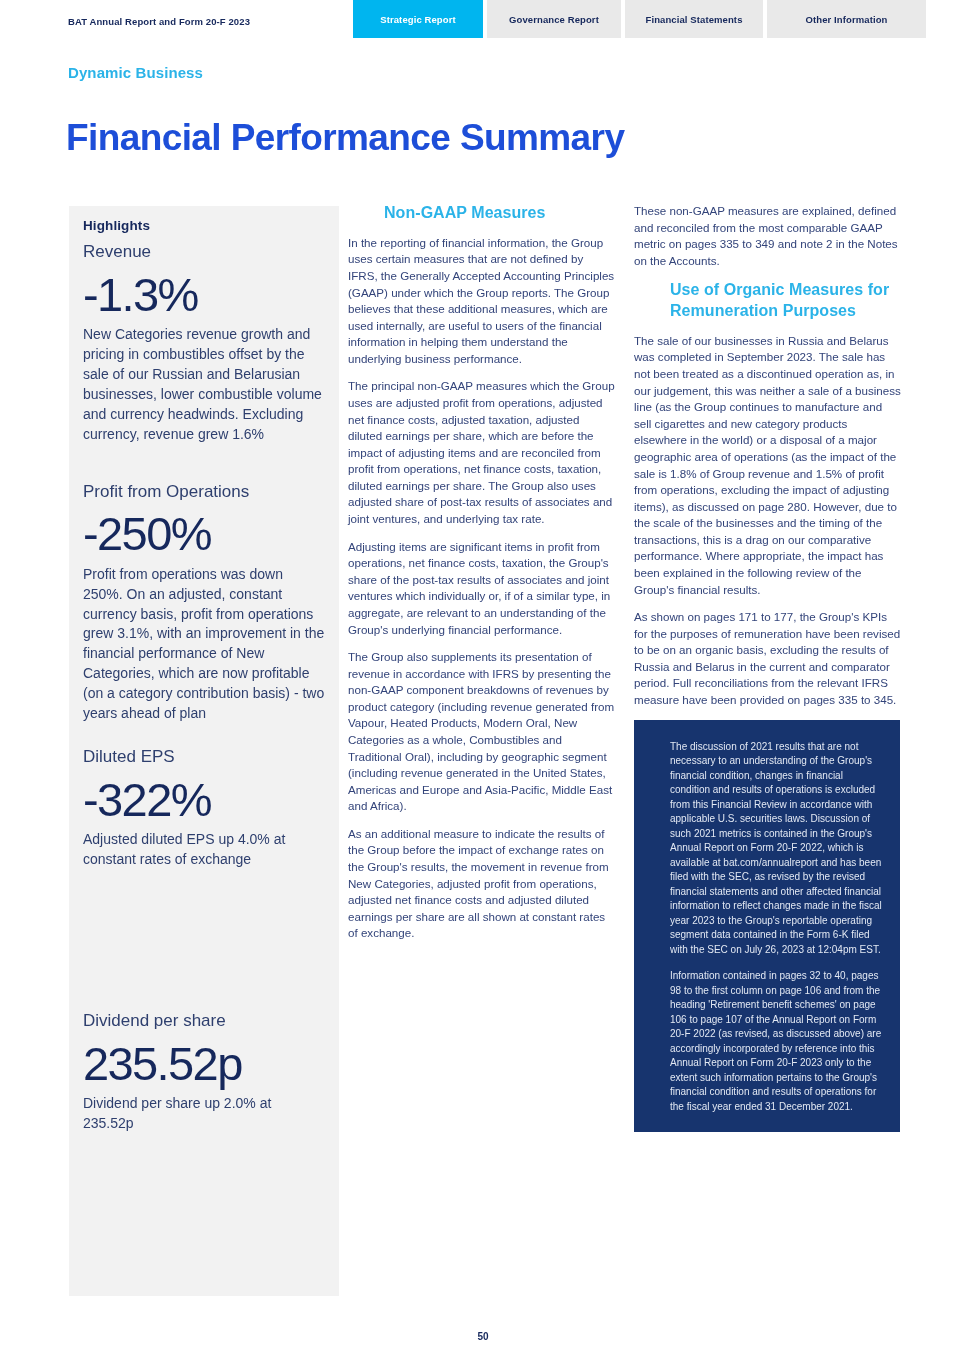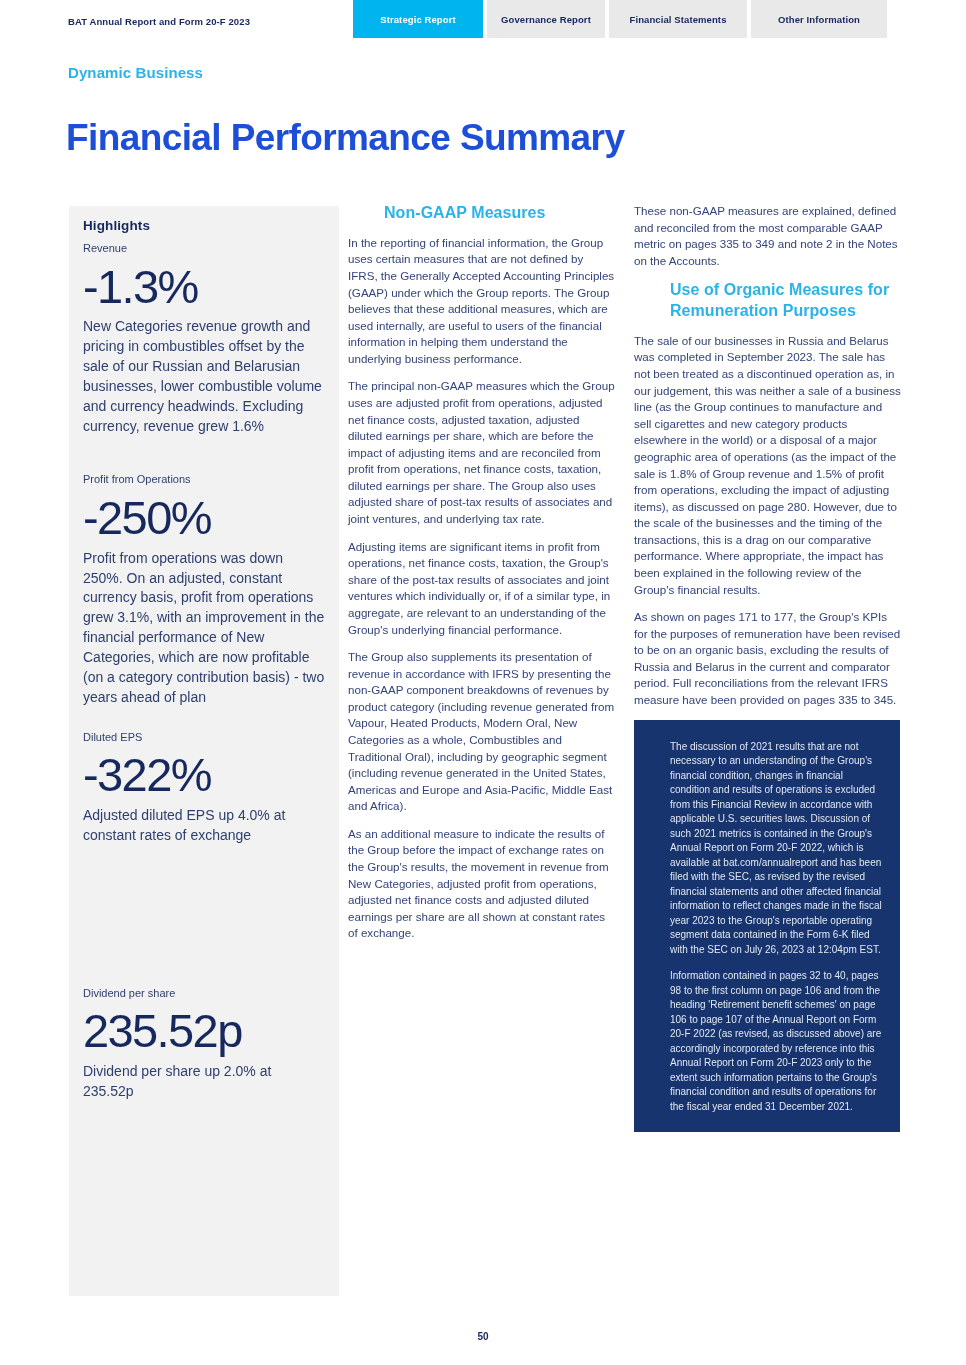--- a/index.html
+++ b/index.html
@@ -50,23 +50,23 @@
     font-weight: bold;
     letter-spacing: 0.1px;
     background: #e9e9e9;
     color: #16285c;
     white-space: nowrap;
     padding: 0 14px;
     box-sizing: border-box;
     text-align: center;
   }
   .tab.w1 { width: 130px; }
-  .tab.w2 { width: 118px; }
+  .tab.w2 { width: 134px; }
   .tab.w3 { width: 138px; }
-  .tab.w4 { width: 136px; }
+  .tab.w4 { width: 159px; }
   .tab.active {
     background: #00b5ef;
     color: #ffffff;
   }
 
   
   .eyebrow {
     position: absolute;
     left: 68px;
     top: 64px;
@@ -99,21 +99,21 @@
   }
   .highlights h2 {
     margin: 0 0 8px 0;
     font-size: 13.5px;
     font-weight: bold;
     color: #16285c;
     letter-spacing: 0.1px;
   }
   .metric { margin-bottom: 0; }
   .metric-label {
-    font-size: 11px;
+    font-size: 17px;
     color: #2e3f6e;
     line-height: 1.35;
     margin: 0;
   }
   .metric-value {
     font-size: 47px;
     font-weight: 400;
     color: #16285c;
     letter-spacing: -1.6px;
     line-height: 1.05;

